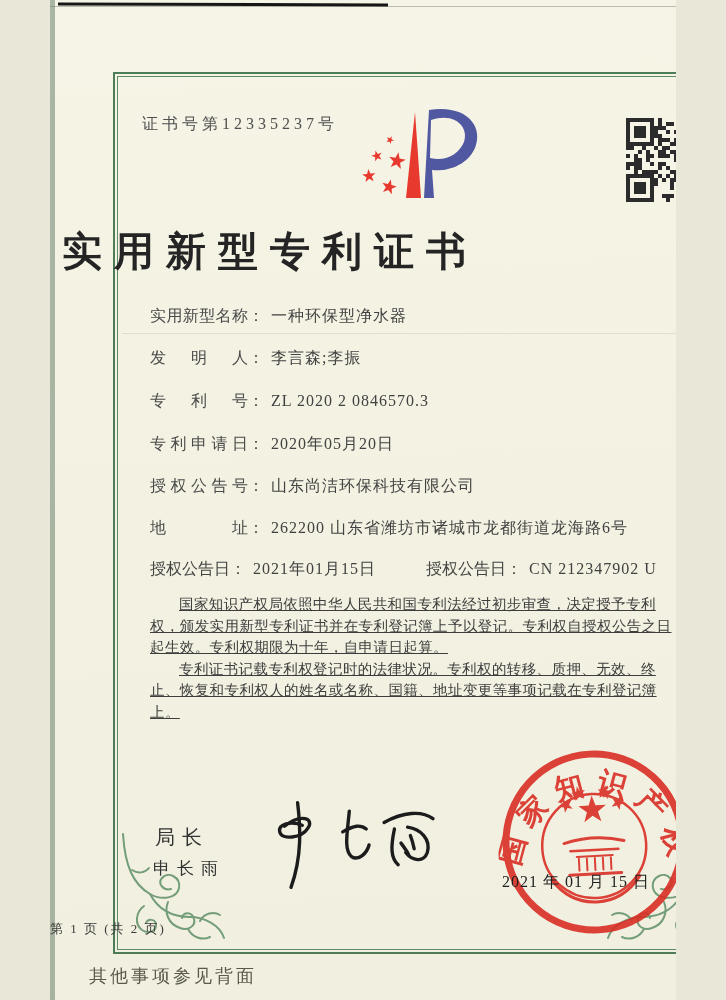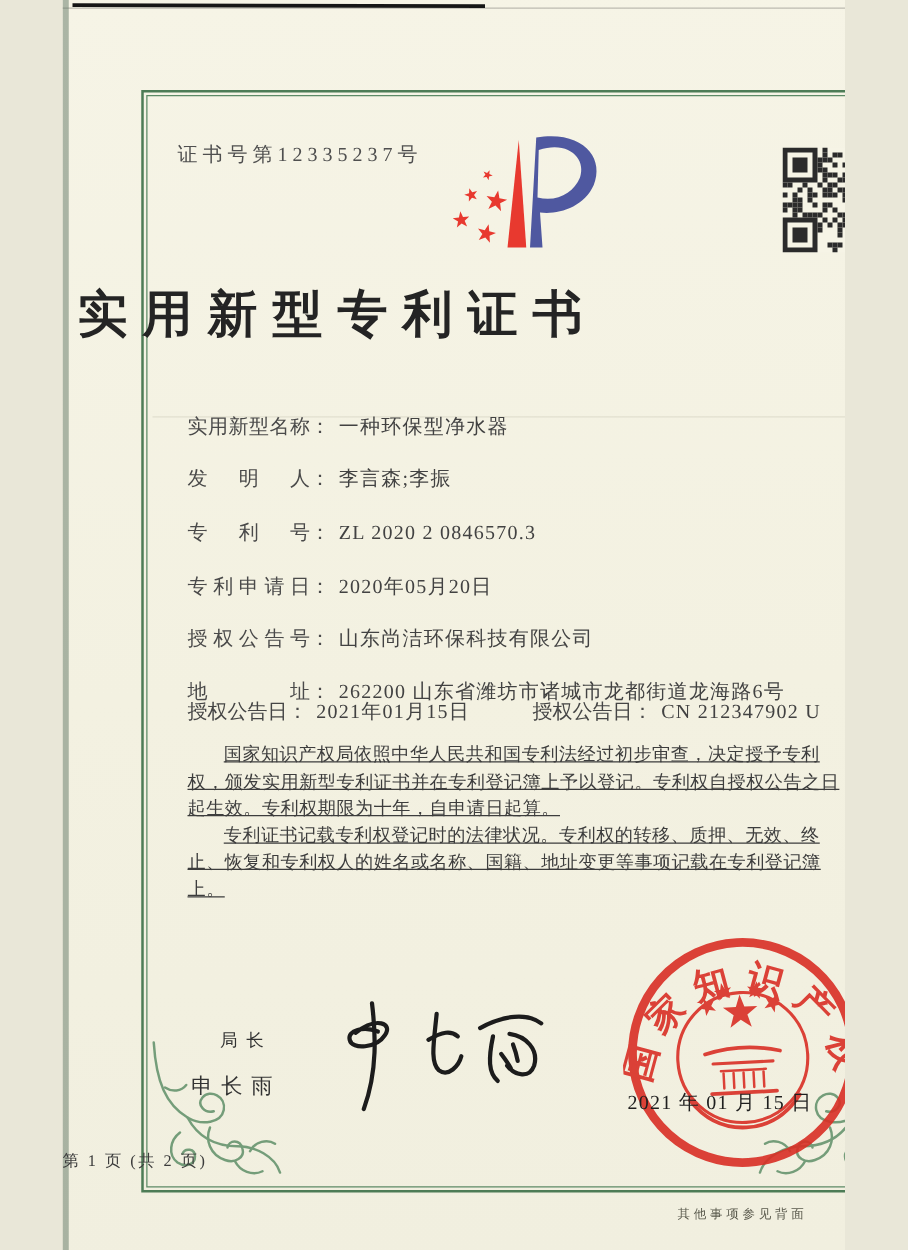--- a/index.html
+++ b/index.html
@@ -27,40 +27,40 @@
 
   .cert-no{position:absolute;left:92px;top:114px;font-size:16px;letter-spacing:4px;color:#4f4f4f;}
 
   .logo{position:absolute;left:308px;top:104px;}
   .qr{position:absolute;left:576px;top:118px;}
 
   .title{position:absolute;left:0;right:0;top:224px;margin:0;text-align:left;
     font-size:40px;font-weight:700;letter-spacing:12px;padding-left:12px;color:#242424;}
 
   .fields{position:absolute;left:100px;top:306px;width:540px;font-size:16px;color:#454545;}
-  .frow{position:absolute;left:0;white-space:nowrap;margin-top:25px;}
+  .frow{position:absolute;left:0;white-space:nowrap;}
   .flabel{display:inline-block;width:98px;text-align:justify;text-align-last:justify;vertical-align:bottom;color:#4a4a4a;}
   .colon{margin-right:7px;color:#4a4a4a;}
   .fvalue{letter-spacing:1px;color:#424242;}
   .grant-left{position:absolute;left:0;top:253px;white-space:nowrap;}
   .grant-right{position:absolute;left:276px;top:253px;white-space:nowrap;}
 
   .body-text{position:absolute;left:100px;top:594px;width:530px;font-size:14.5px;line-height:21.5px;
     color:#3d3d3d;letter-spacing:.4px;}
   .body-text p{margin:0;text-indent:2em;text-decoration:underline;}
 
-  .signer-title{position:absolute;left:126px;top:824px;font-size:14px;letter-spacing:7px;color:#333;}
+  .signer-title{position:absolute;left:105px;top:824px;font-size:20px;letter-spacing:7px;color:#333;}
   .signer-name{position:absolute;left:103px;top:857px;font-size:17px;letter-spacing:7px;color:#333;}
   .signature{position:absolute;left:208px;top:798px;z-index:3;}
 
   .seal{position:absolute;left:448px;top:746px;transform:rotate(-3deg);opacity:.9;z-index:2;}
   .seal-date{position:absolute;left:452px;top:872px;font-size:16px;letter-spacing:1px;color:#1f1f1f;z-index:3;}
 
   .page-info{position:absolute;left:0;right:20px;top:920px;text-align:left;font-size:13px;letter-spacing:2px;color:#3c3c3c;z-index:3;}
-  .footer-note{position:absolute;left:0;right:30px;top:964px;text-align:right;font-size:10px;letter-spacing:3px;color:#59594c;}
+  .footer-note{position:absolute;left:0;right:30px;top:964px;text-align:left;font-size:18px;letter-spacing:3px;color:#59594c;padding-left:39px;}
 </style>
 </head>
 <body>
 
 <div class="page">
 
   <div class="scan-top-black"></div>
   <div class="scan-top-gray"></div>
   <div class="scan-left-strip"></div>
   <div class="scan-right-strip"></div>

